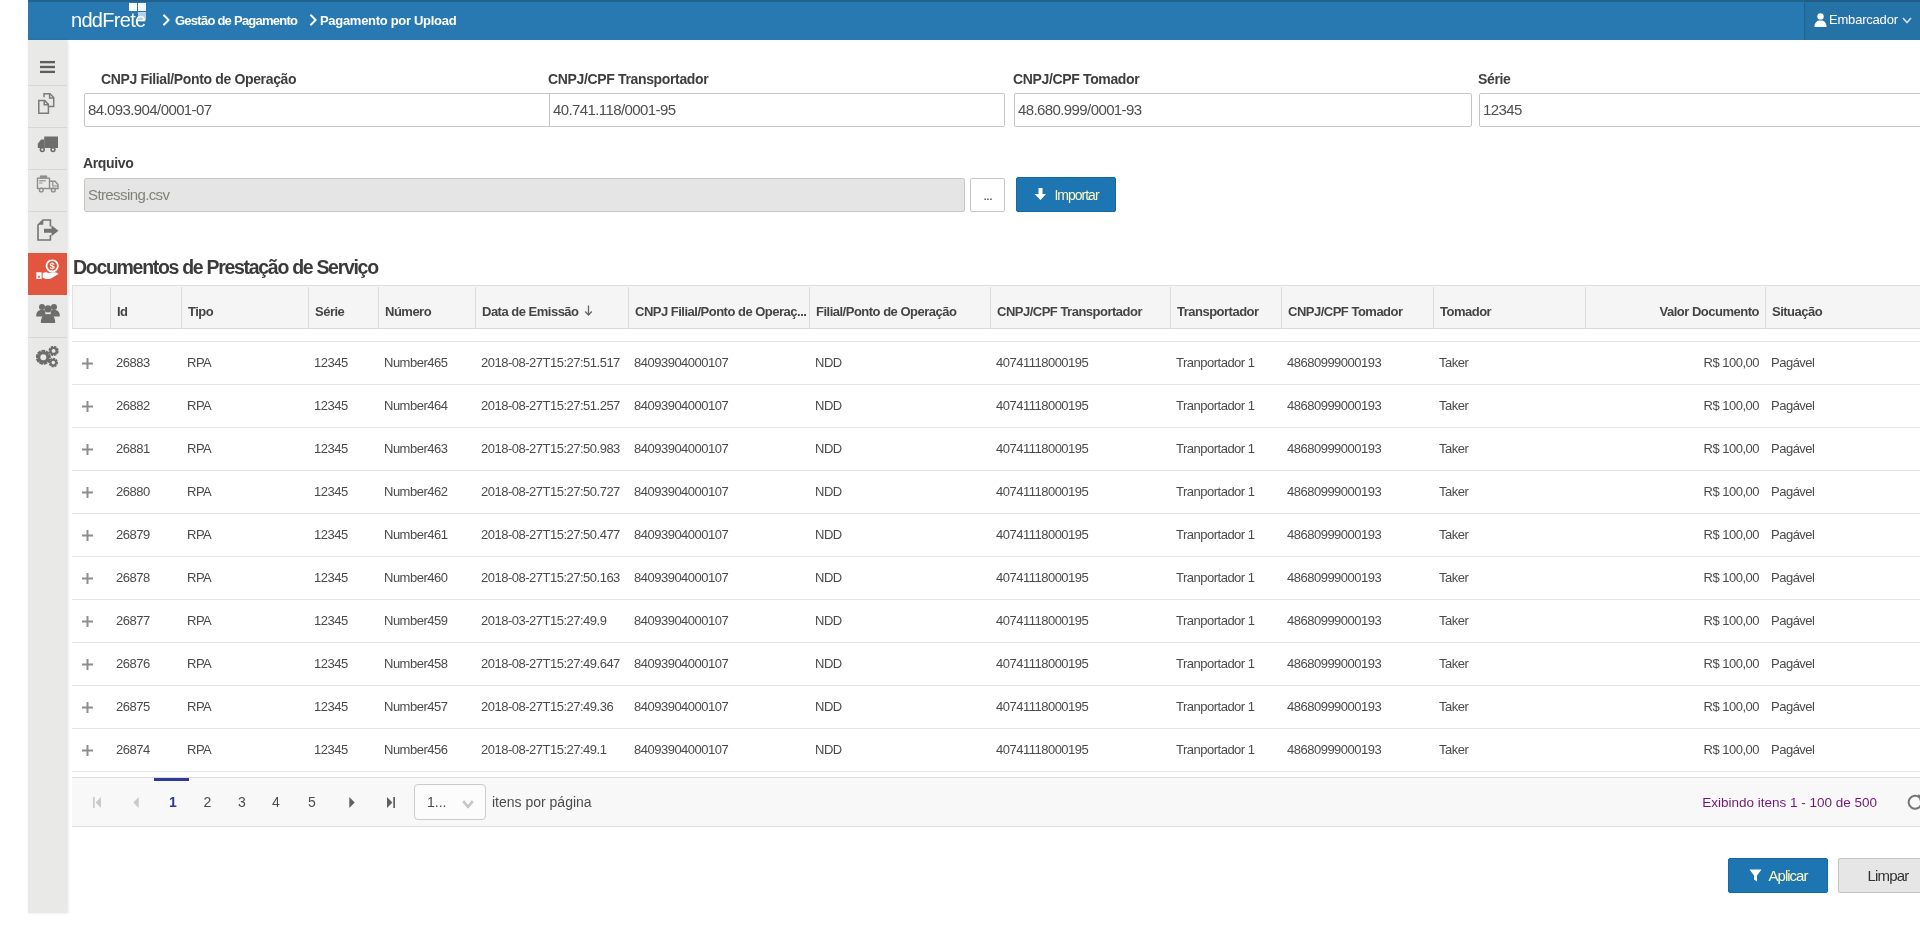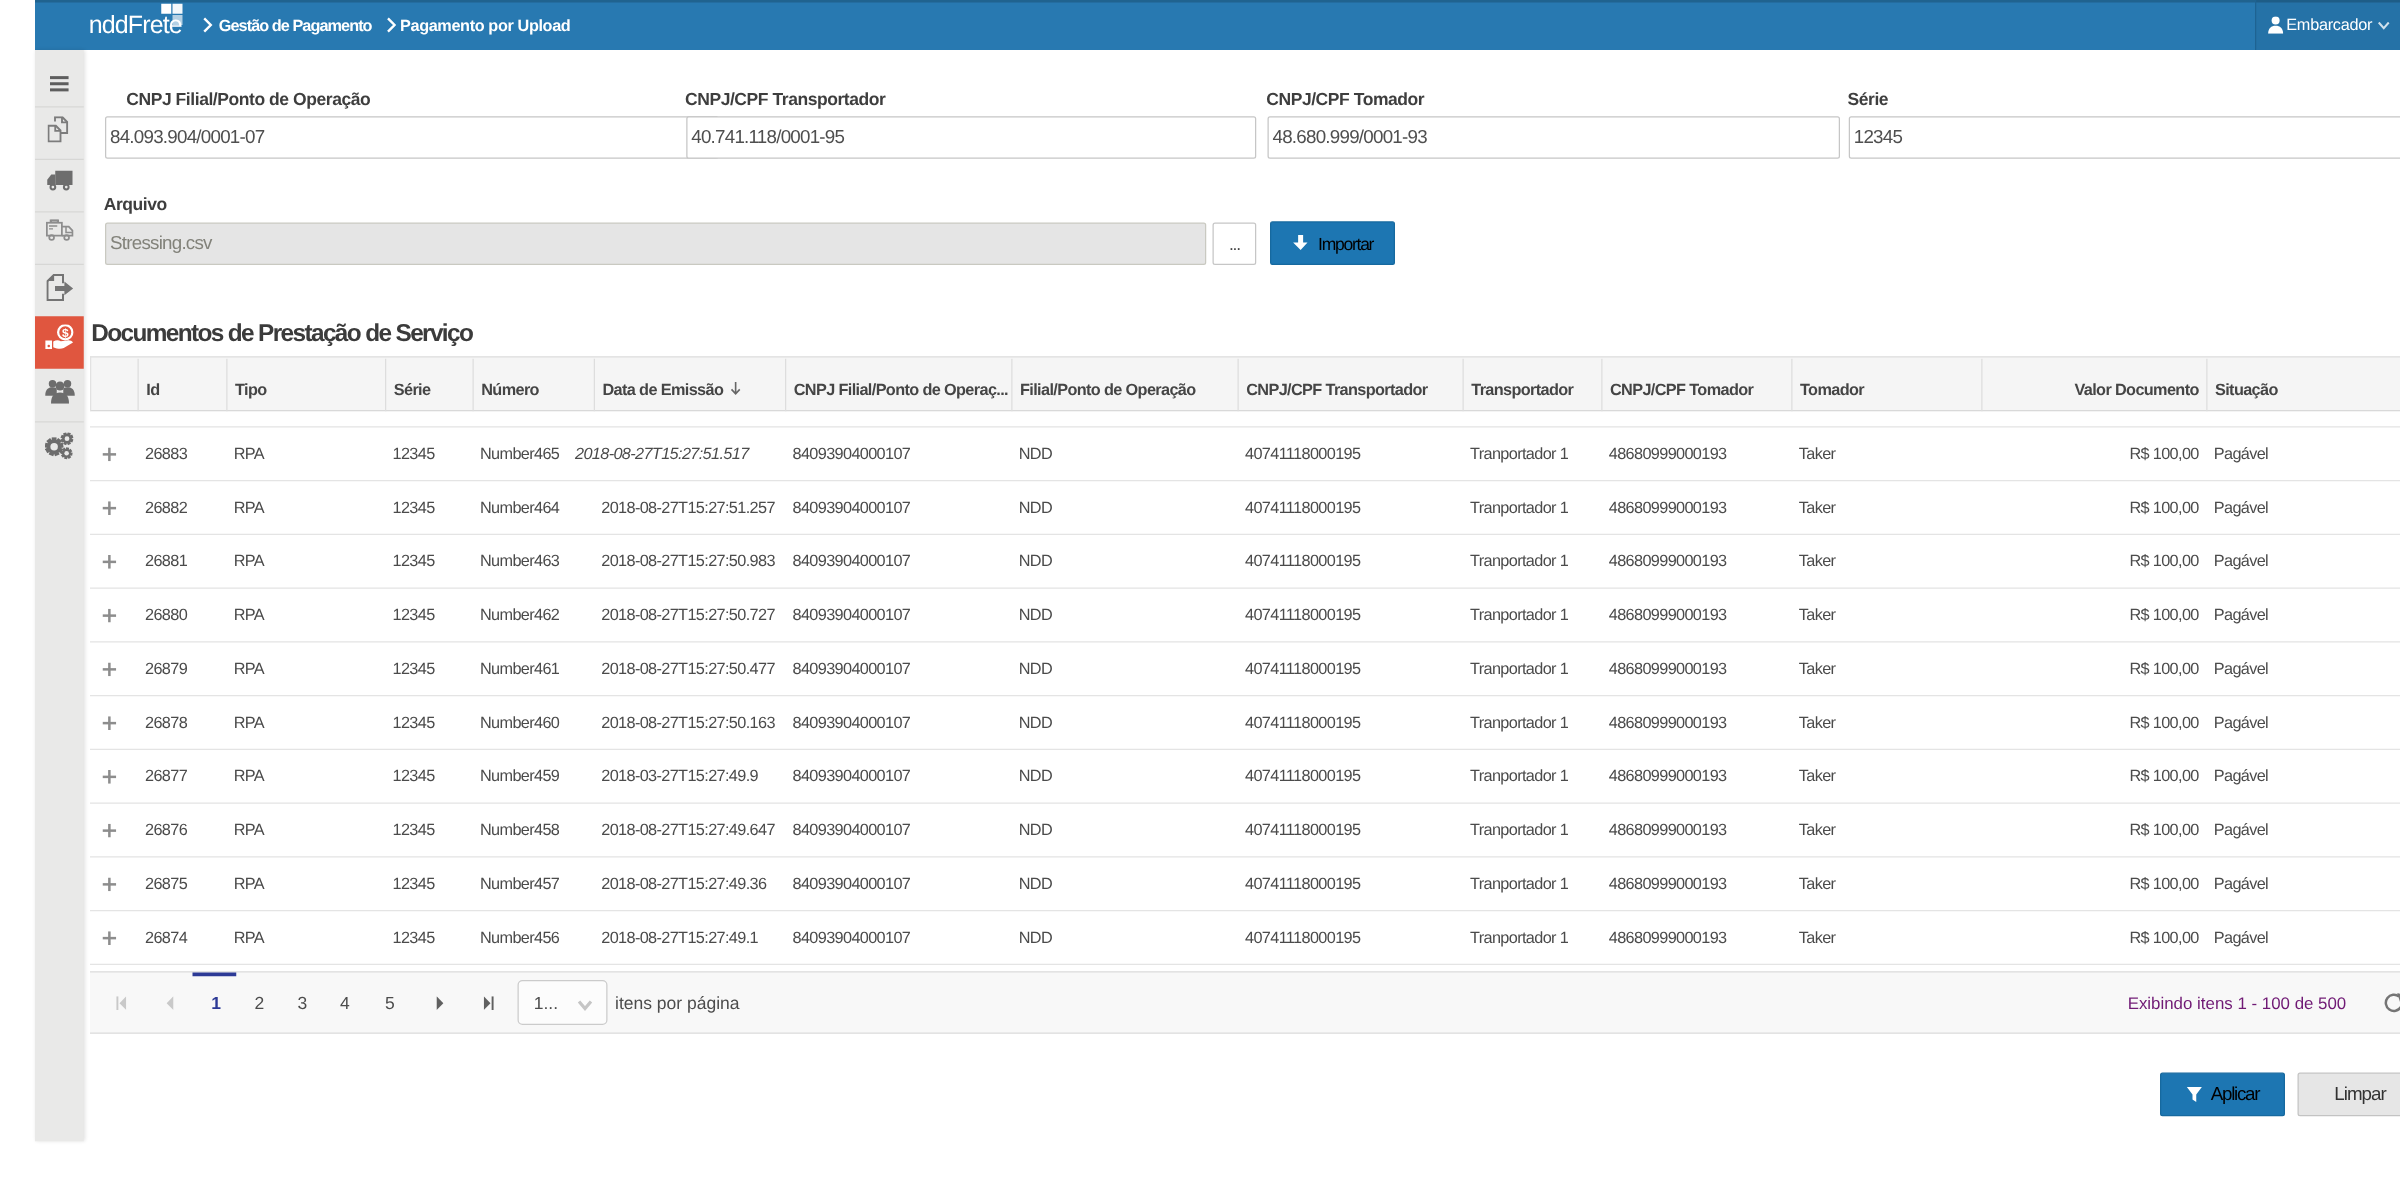--- a/index.html
+++ b/index.html
@@ -23,21 +23,21 @@
   
   #side { position:absolute; left:28px; top:40px; width:39px; height:873px; background:#e9e9e8; box-shadow:1px 0 3px rgba(0,0,0,0.12); }
   .sit { position:absolute; left:0; width:39px; display:flex; align-items:center; justify-content:center; }
   .sdiv { position:absolute; left:0; width:39px; height:1px; background:#d7d7d5; }
 
   
   .flabel { position:absolute; font-size:14px; font-weight:bold; letter-spacing:-0.35px; color:#3e3e3e; }
   .finput { position:absolute; height:34px; background:#fff; border:1px solid #c6c6c6; border-radius:2px; font-size:15px; letter-spacing:-0.6px; color:#4f4f4f; line-height:32px; padding:0 3px; }
   .fdis { background:#e5e5e5; color:#82827a; border-color:#c9c9c1; }
   .btn { position:absolute; display:flex; align-items:center; justify-content:center; font-size:14px; letter-spacing:-1px; border-radius:2px; }
-  .btnblue { background:#1d76b2; border:1px solid #16699f; color:#000000; }
+  .btnblue { background:#1d76b2; border:1px solid #16699f; color:#fef9c3; }
 
   
   #ttl { position:absolute; left:73px; top:256px; font-size:19.5px; font-weight:bold; letter-spacing:-1.3px; color:#3b3b3b; }
   #ghead { position:absolute; left:72px; top:285px; width:1858px; height:44px; background:#f5f5f5; border-top:1px solid #dedede; border-bottom:1px solid #d9d9d9; border-left:1px solid #e2e2e2; }
   .hc { position:absolute; top:1px; height:42px; border-right:1px solid #ddd; font-size:13px; font-weight:bold; letter-spacing:-0.5px; color:#454545; padding:17px 6px 0 6px; white-space:nowrap; overflow:hidden; }
   .hc.noline { border-right:none; }
   #gbody { position:absolute; left:72px; top:341px; width:1858px; border-top:1px solid #e3e3e3; }
   .grow { position:relative; height:43px; border-bottom:1px solid #e4e4e4; }
   .gc { position:absolute; top:0; height:42px; line-height:42px; font-size:13px; letter-spacing:-0.5px; color:#4b4b4b; padding:0 6px; white-space:nowrap; }
   .plus { position:absolute; left:10px; top:16px; width:11px; height:11px; }
@@ -248,21 +248,21 @@
   <div id="gbody">
       <div class="grow">
         <svg class="plus" viewBox="0 0 11 11">
           <rect x="4.5" y="0" width="2" height="11" fill="#8d8d8d"></rect>
           <rect x="0" y="4.5" width="11" height="2" fill="#8d8d8d"></rect>
         </svg>
         <div class="gc" style="left:38px;width:71px;">26883</div>
         <div class="gc" style="left:109px;width:127px;">RPA</div>
         <div class="gc" style="left:236px;width:70px;">12345</div>
         <div class="gc" style="left:306px;width:97px;">Number465</div>
-        <div class="gc" style="left:382px;width:153px;font-style:italic;">2018-08-27T15:27:51.517</div>
+        <div class="gc" style="left:403px;width:153px;">2018-08-27T15:27:51.517</div>
         <div class="gc" style="left:556px;width:181px;">84093904000107</div>
         <div class="gc" style="left:737px;width:181px;">NDD</div>
         <div class="gc" style="left:918px;width:180px;">40741118000195</div>
         <div class="gc" style="left:1098px;width:111px;">Tranportador 1</div>
         <div class="gc" style="left:1209px;width:152px;">48680999000193</div>
         <div class="gc" style="left:1361px;width:152px;">Taker</div>
         <div class="gc" style="left:1513px;width:180px;text-align:right;">R$ 100,00</div>
         <div class="gc" style="left:1693px;width:165px;">Pagável</div>
       </div>
       <div class="grow">

